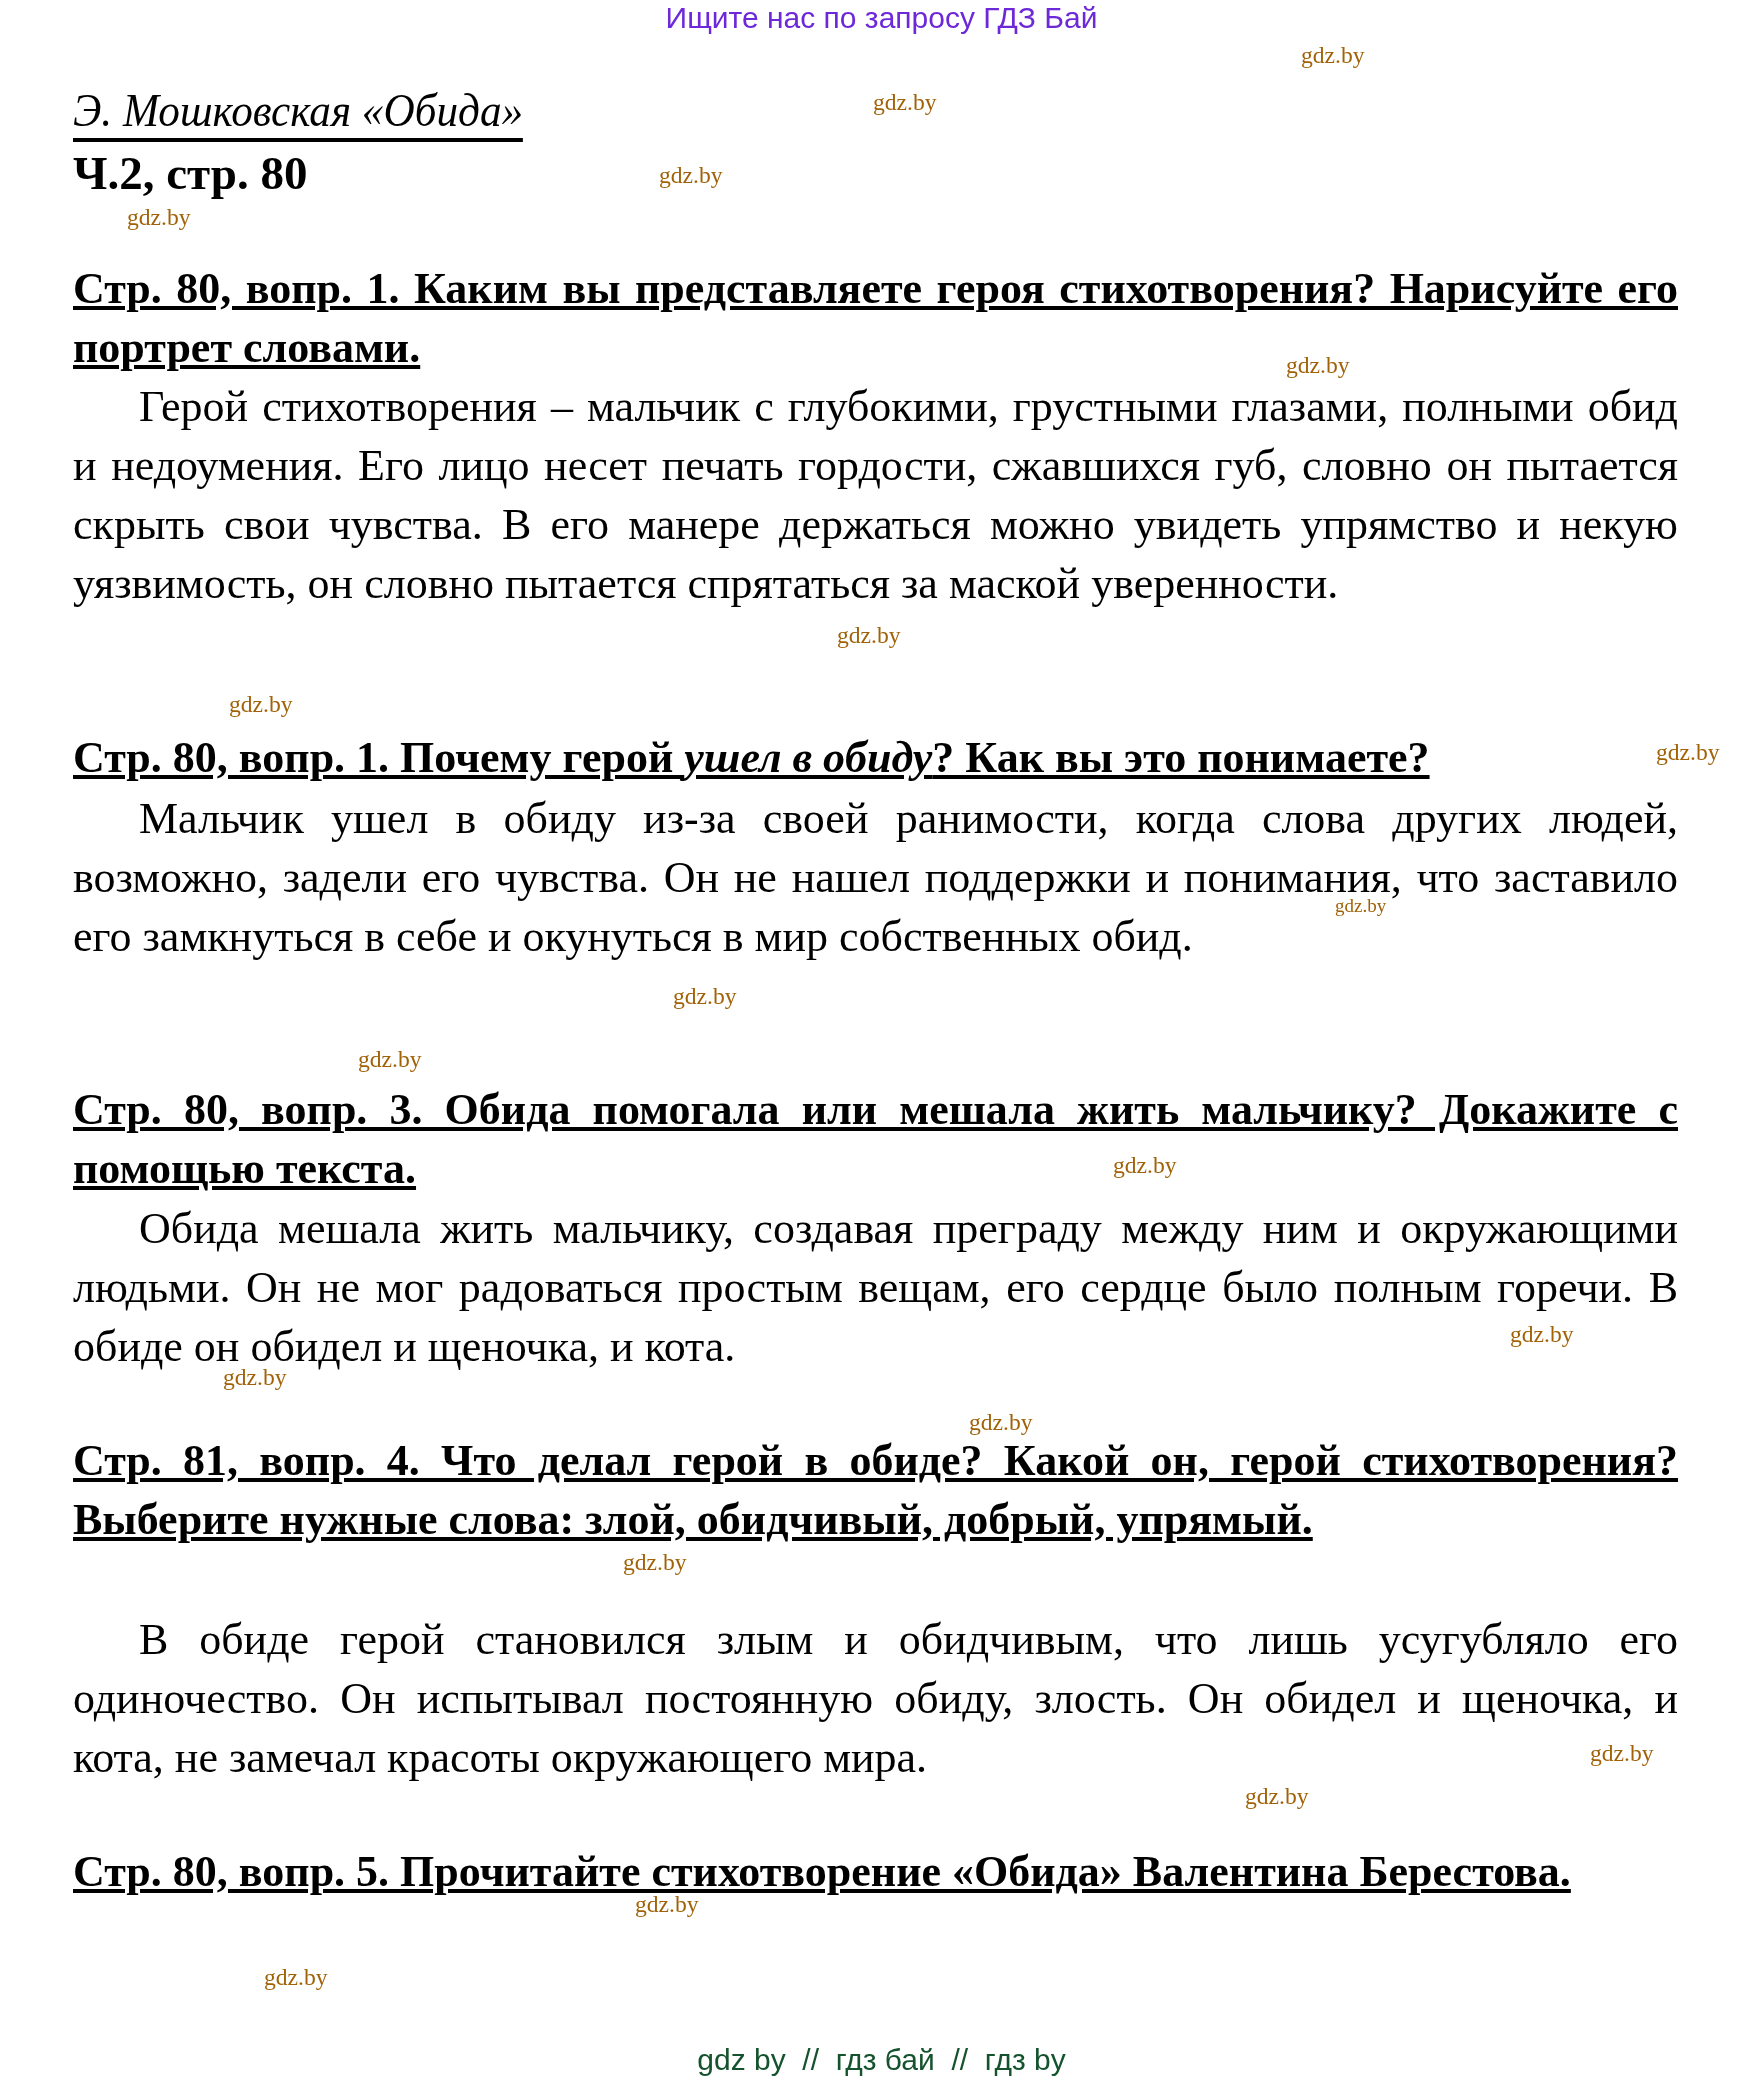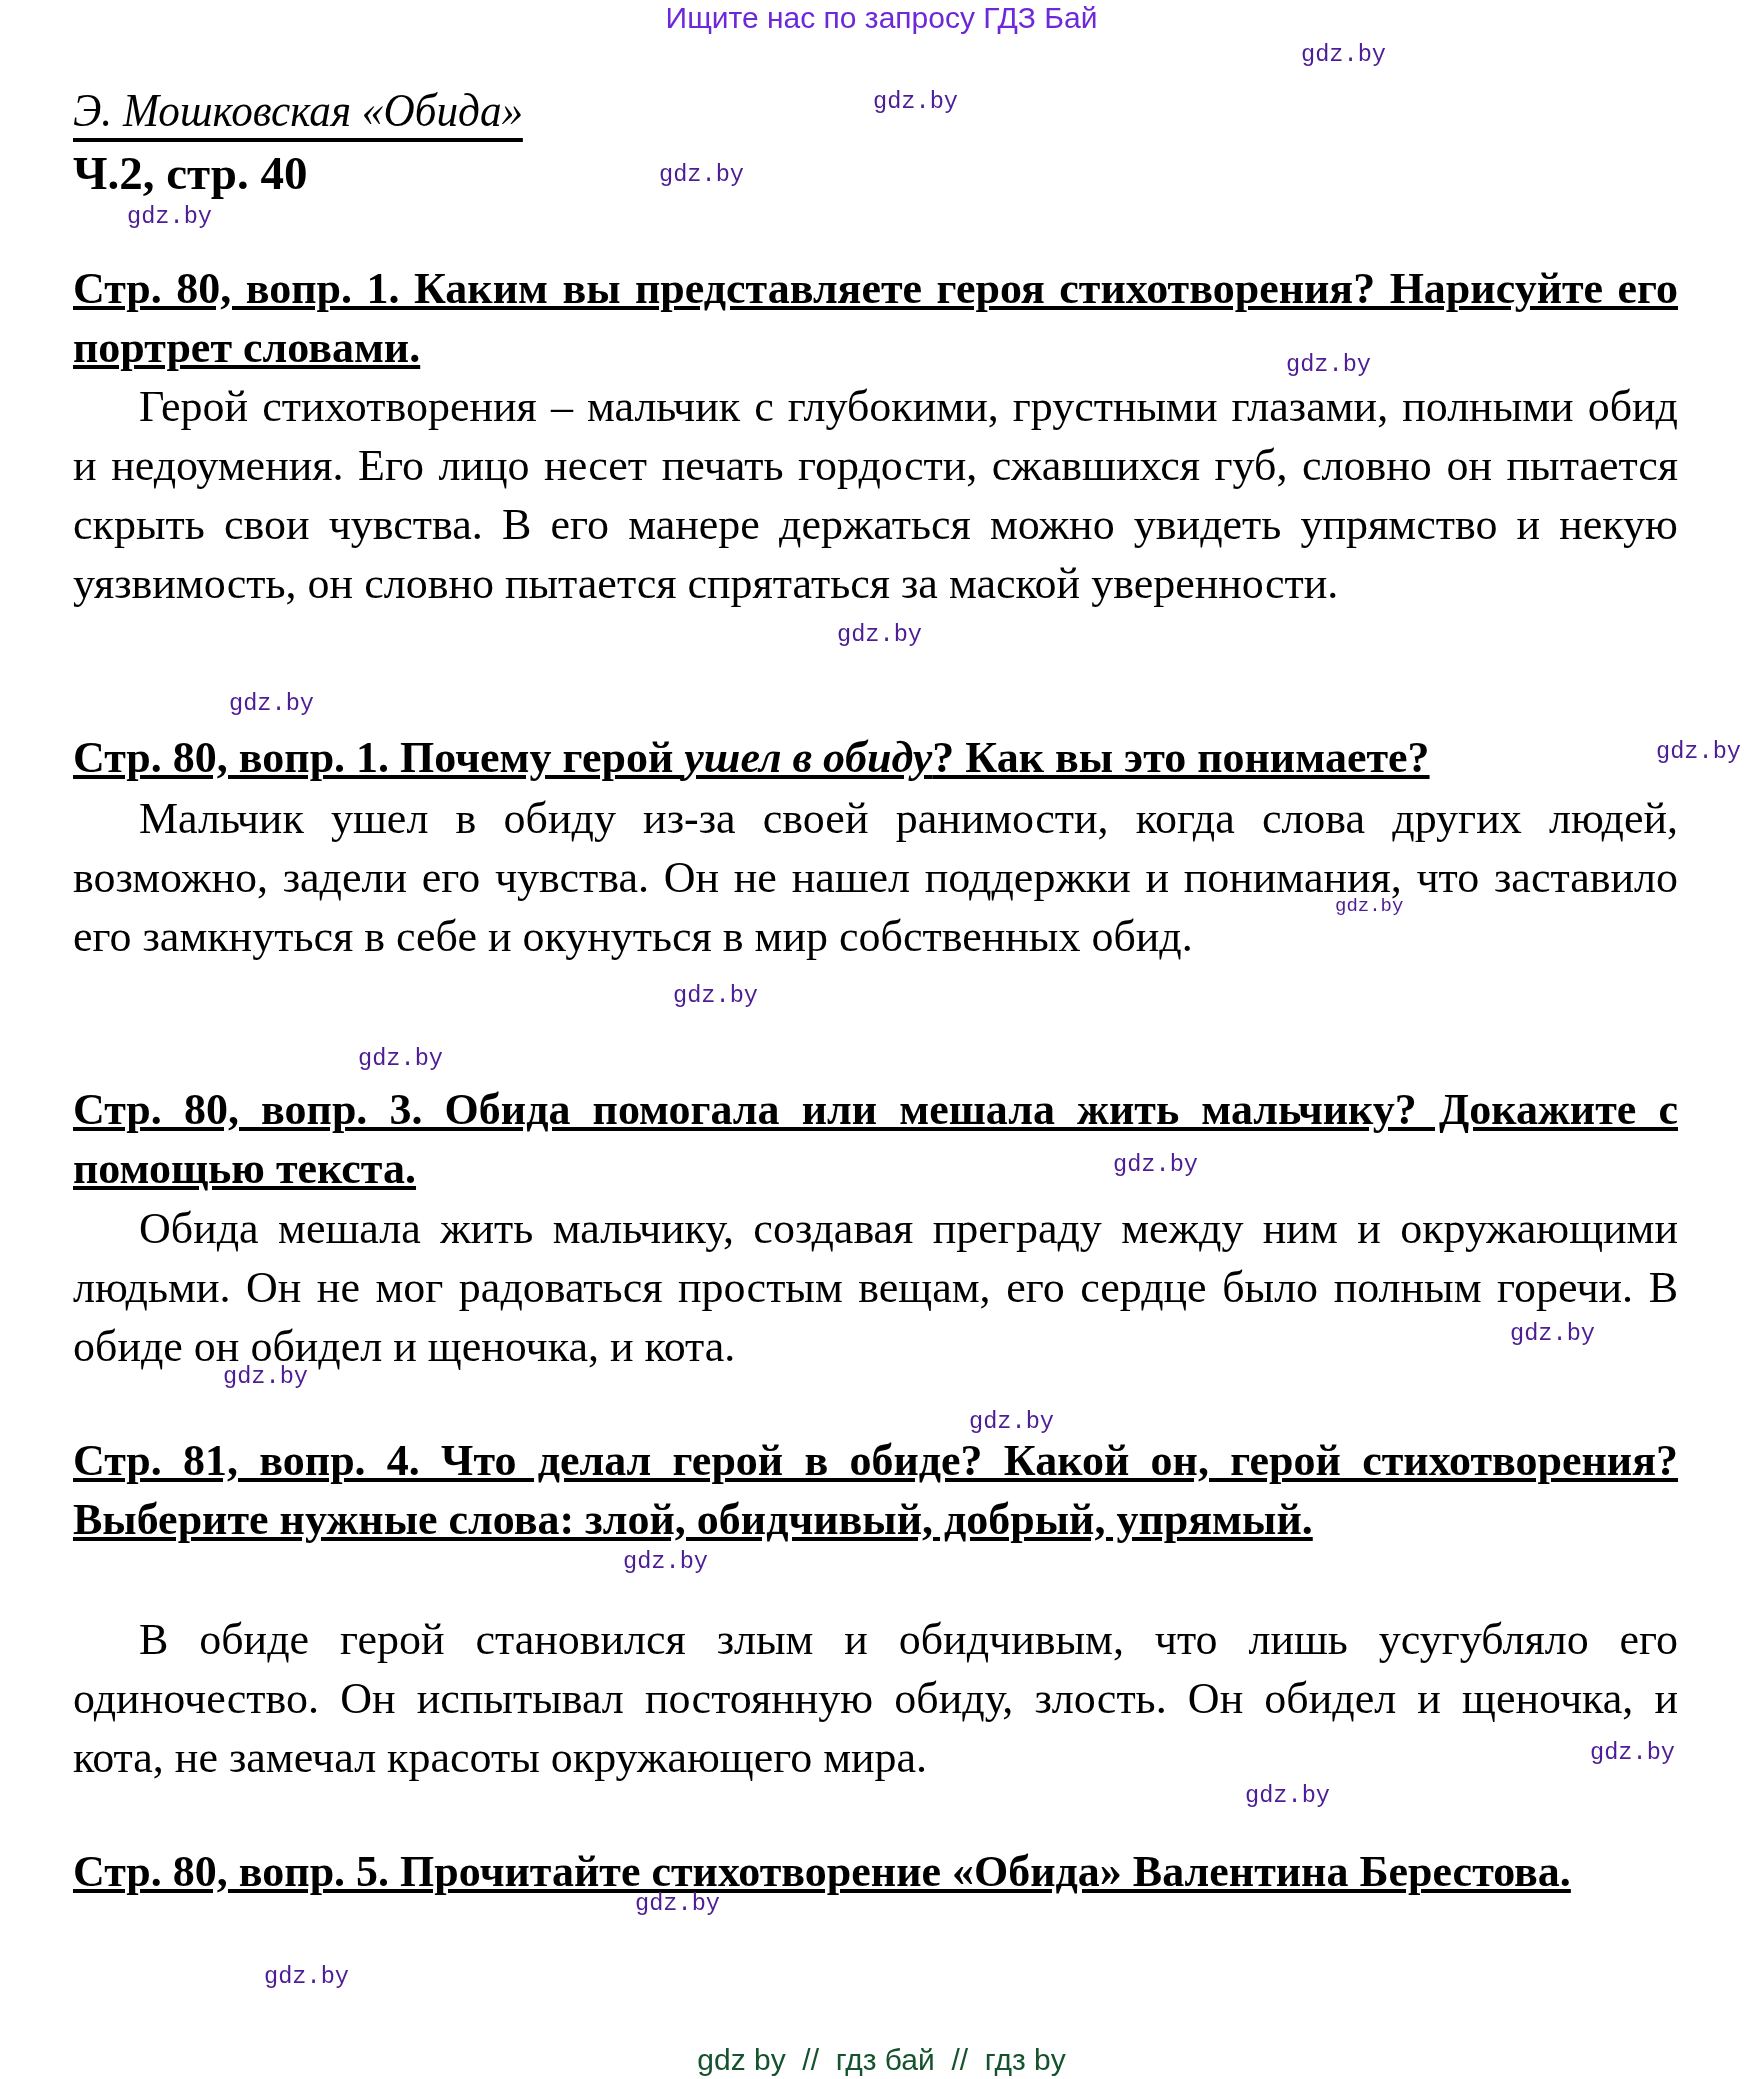--- a/index.html
+++ b/index.html
@@ -1,33 +1,33 @@
 <!DOCTYPE html>
 <html style="font-size:14px"><head>
 <meta charset="utf-8">
 <style>
   html, body { margin: 0; padding: 0; background: #ffffff; }
   body { width: 1763px; height: 2080px; position: relative; overflow: hidden; font-family: "Liberation Serif", serif; color: #000; }
   .abs { position: absolute; }
   .top-banner { left: 0; width: 1763px; top: 0; text-align: center; font-family: "Liberation Sans", sans-serif; font-size: 30px; color: #6d28d9; line-height: 35px; }
-  .wm { font-family: Liberation Mono, monospace; font-size: 23.6px; color: #4c1d95; line-height: 26px; white-space: nowrap; }
+  .wm { font-family: Liberation Serif, serif; font-size: 23.6px; color: #a16207; line-height: 26px; white-space: nowrap; }
   .title { left: 73px; top: 84px; font-size: 47px; font-style: italic; line-height: 52px; border-bottom: 4.4px solid #000; padding-bottom: 1.7px; transform: scaleX(0.92); transform-origin: left; }
   .part { left: 73px; top: 147px; font-size: 47px; font-weight: bold; line-height: 52px; }
   .block { left: 73px; width: 1605px; font-size: 44px; line-height: 59px; text-align: justify; }
   .q { font-weight: bold; text-decoration: underline; }
   .ans { text-indent: 66px; }
   .footer { left: 0; width: 1763px; top: 2042px; text-align: center; font-family: "Liberation Sans", sans-serif; font-size: 30px; color: #14532d; line-height: 35px; white-space: pre; }
 </style>
 </head>
 <body>
 
 <div class="abs top-banner">Ищите нас по запросу ГДЗ Бай</div>
 
 <div class="abs title">Э. Мошковская «Обида»</div>
-<div class="abs part">Ч.2, стр. 40</div>
+<div class="abs part">Ч.2, стр. 80</div>
 
 <div class="abs block q" style="top:259px;">Стр. 80, вопр. 1. Каким вы представляете героя стихотворения? Нарисуйте его портрет словами.</div>
 <div class="abs block ans" style="top:377px;">Герой стихотворения – мальчик с глубокими, грустными глазами, полными обид и недоумения. Его лицо несет печать гордости, сжавшихся губ, словно он пытается скрыть свои чувства. В его манере держаться можно увидеть упрямство и некую уязвимость, он словно пытается спрятаться за маской уверенности.</div>
 
 <div class="abs block q" style="top:728px; text-align:left;"><span>Стр. 80, вопр. 1. Почему герой </span><i>ушел в обиду</i><span>? Как вы это понимаете?</span></div>
 <div class="abs block ans" style="top:789px;">Мальчик ушел в обиду из-за своей ранимости, когда слова других людей, возможно, задели его чувства. Он не нашел поддержки и понимания, что заставило его замкнуться в себе и окунуться в мир собственных обид.</div>
 
 <div class="abs block q" style="top:1080px;">Стр. 80, вопр. 3. Обида помогала или мешала жить мальчику? Докажите с помощью текста.</div>
 <div class="abs block ans" style="top:1199px;">Обида мешала жить мальчику, создавая преграду между ним и окружающими людьми. Он не мог радоваться простым вещам, его сердце было полным горечи. В обиде он обидел и щеночка, и кота.</div>
 

